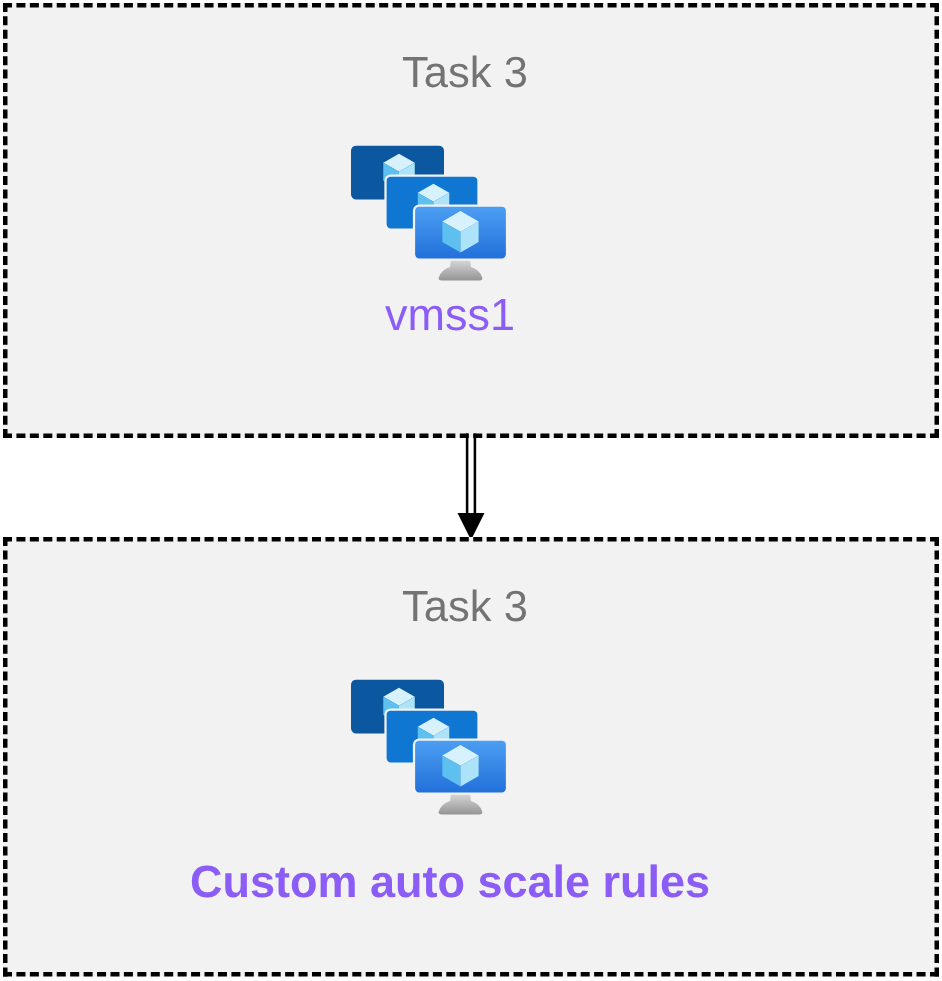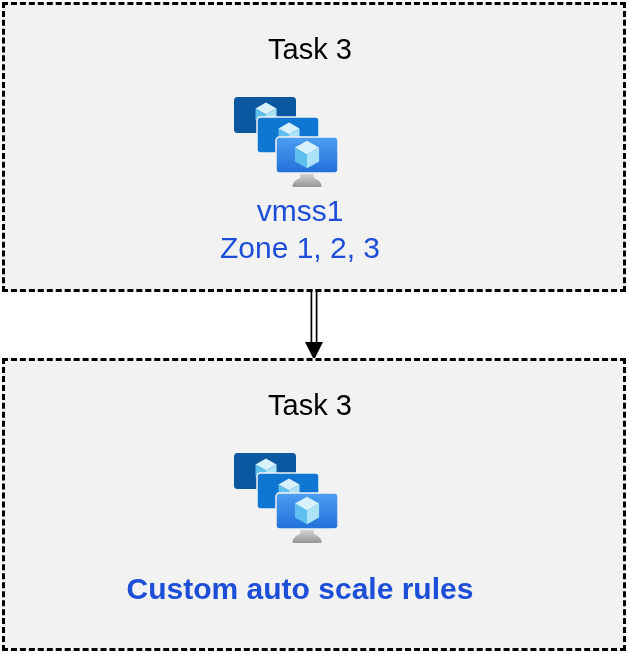--- a/index.html
+++ b/index.html
@@ -26,40 +26,40 @@
     flex-direction: column;
     align-items: center;
   }
   #box-task3 { top: 2px;   height: 290px; }
   #box-task4 { top: 358px; height: 293px; }
 
   .box-title {
     margin-top: 26px;
     font-size: 29px;
     line-height: 36px;
-    color: #000000;
+    color: #737373;
     transform: translateX(-4px);
     white-space: nowrap;
   }
   .icon-wrap {
     margin-top: 30px;
     width: 104px;
     height: 92px;
     transform: translateX(-28px);
   }
   .box-lines {
     margin-top: 3px;
     text-align: center;
     transform: translateX(-14px);
   }
   .box-lines.lower { margin-top: 25px; font-weight: bold; }
   .box-line {
     font-size: 30px;
     line-height: 37px;
-    color: #1d4ed8;
+    color: #8b5cf6;
     white-space: nowrap;
   }
   .connector {
     position: absolute;
     left: 293px;
     top: 288px;
     width: 42px;
     height: 74px;
   }
   .defs-holder {
@@ -113,21 +113,20 @@
         <g transform="translate(73,57.5) scale(1.15)">
           <polygon points="0,-12 10.5,-6 0,0 -10.5,-6" fill="#d8f2fd"></polygon>
           <polygon points="-10.5,-6 0,0 0,12 -10.5,6" fill="#5ec0ef"></polygon>
           <polygon points="0,0 10.5,-6 10.5,6 0,12" fill="#ace3f9"></polygon>
         </g>
       </svg>
     </div>
 
     <div class="box-lines">
       <div class="box-line">vmss1</div>
-      <div class="box-line">Zone 1, 2, 3</div>
     </div>
   </section>
 
   <div class="connector">
     <svg width="42" height="74" viewBox="0 0 42 74">
       <line x1="18.4" y1="1" x2="18.4" y2="56" stroke="#000000" stroke-width="1.7"></line>
       <line x1="23.6" y1="1" x2="23.6" y2="56" stroke="#000000" stroke-width="1.7"></line>
       <polygon points="12,54 30,54 21,72" fill="#000000"></polygon>
     </svg>
   </div>

